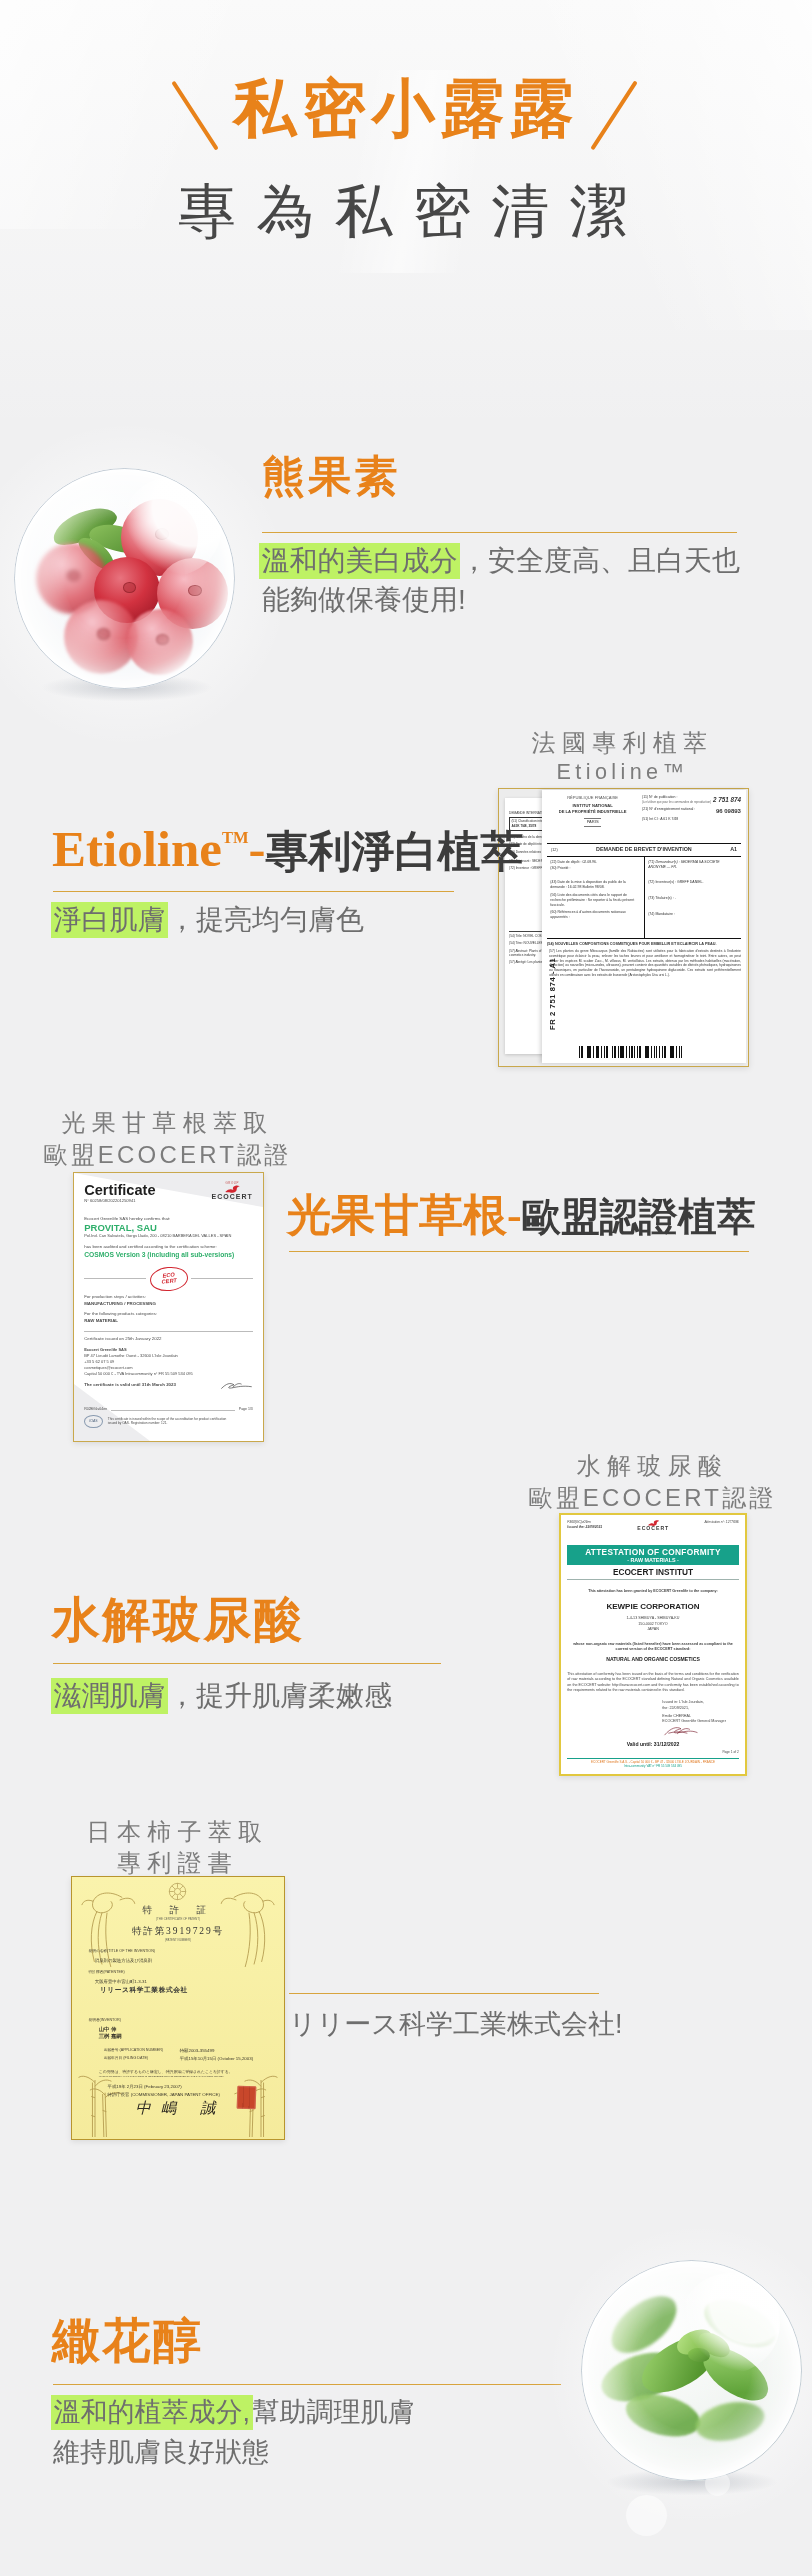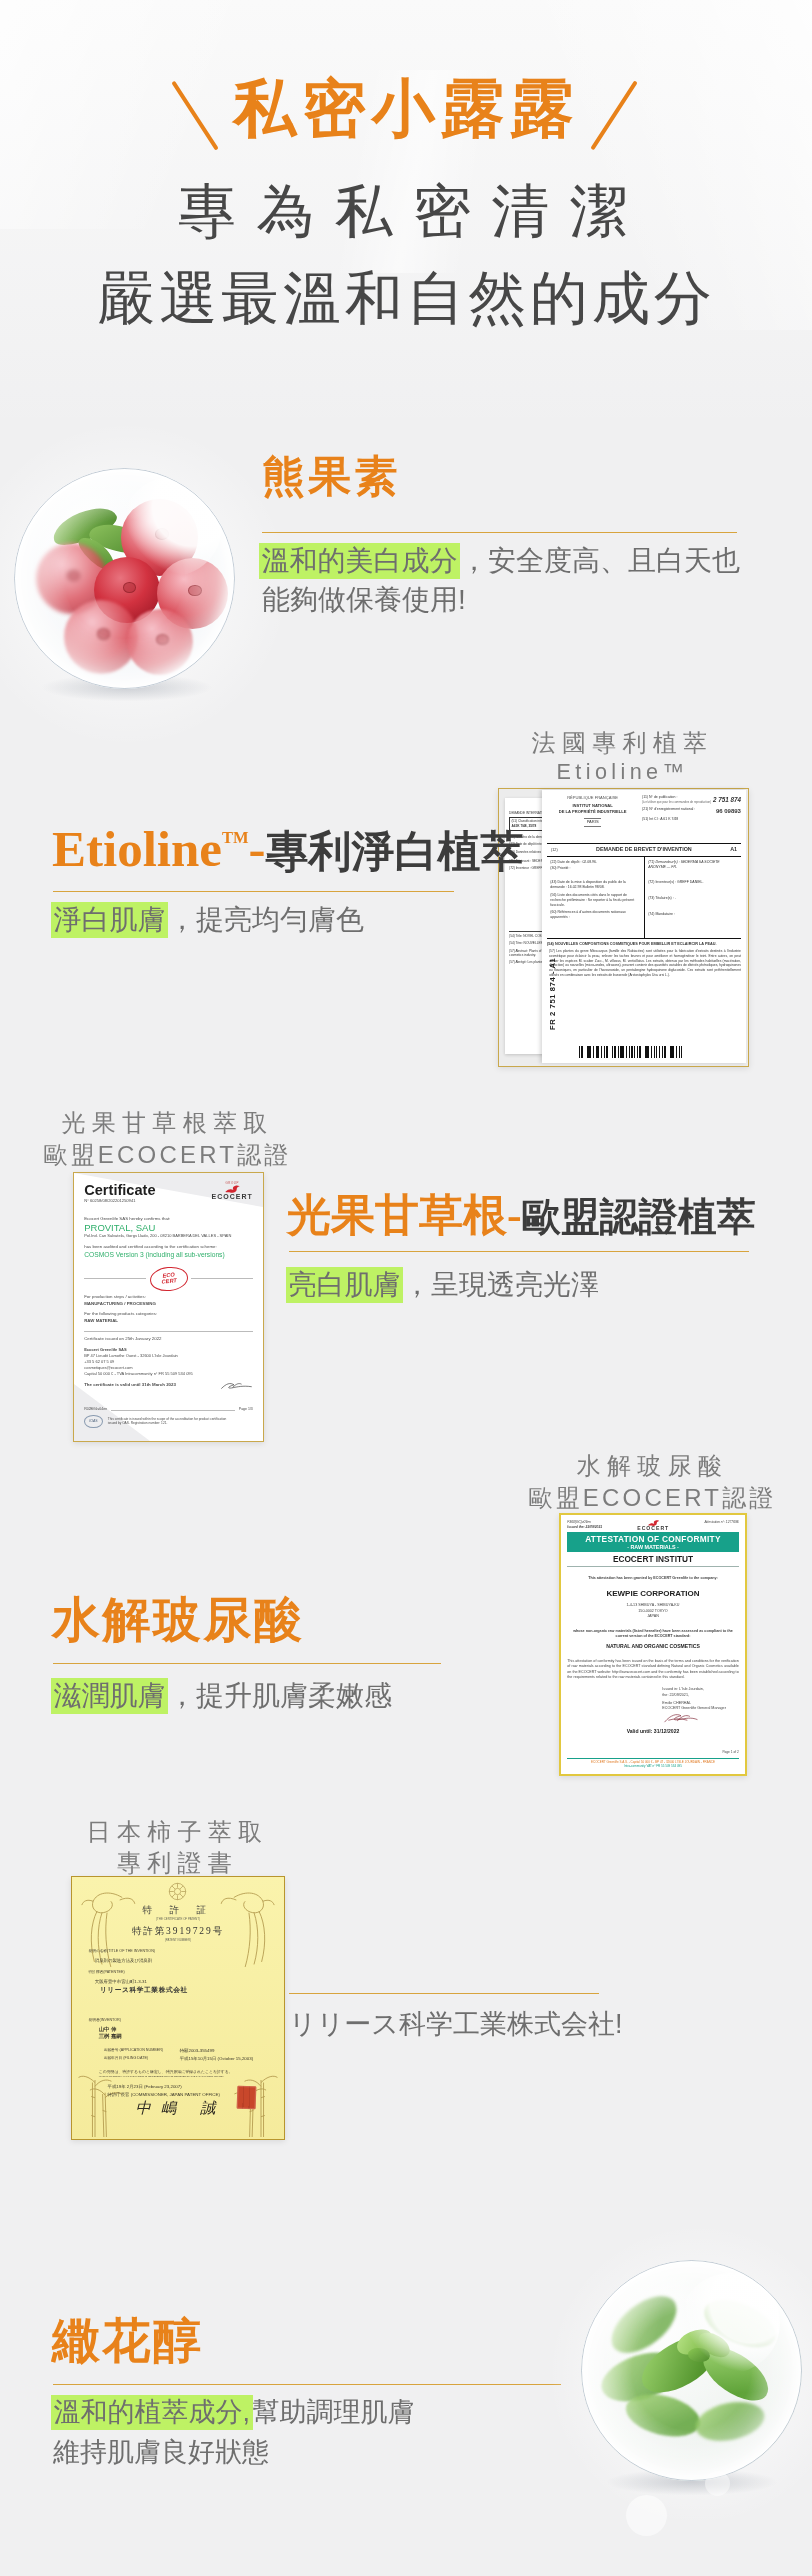--- a/index.html
+++ b/index.html
@@ -41,21 +41,21 @@
   .fp-tiny{font-size:3.8px;color:#333;line-height:1.45;}
   .fp-bold{font-weight:700;}
   .fp-band{border-top:1px solid #111;border-bottom:1px solid #111;display:flex;justify-content:space-between;align-items:center;padding:1.9px 3.8px;}
   .fp-cols{display:flex;border-bottom:1px solid #111;}
   .fp-col{width:50%;padding:2.5px 3.2px;box-sizing:border-box;}
   .fp-col.r{border-left:1px solid #111;}
   .barcode{background:repeating-linear-gradient(90deg,#111 0 1.3px,#fff 1.3px 1.9px,#111 1.9px 3.8px,#fff 3.8px 5.7px,#111 5.7px 6.3px,#fff 6.3px 8.3px);}
   .vert-code{transform:rotate(-90deg);transform-origin:left top;font-weight:700;font-size:7.6px;color:#222;letter-spacing:0.6px;white-space:nowrap;}
   
   .ec-tiny{font-size:4.4px;color:#4a4a4a;line-height:1.5;}
-  .ec-green{color:#2FAF6B;font-weight:400;}
+  .ec-green{color:#2FAF6B;font-weight:700;}
   .ec-wm{position:absolute;background:#EDEDEF;}
   .ec-logo{display:flex;flex-direction:column;align-items:center;line-height:1;}
   .ec-logo .txt{font-size:7px;font-weight:700;color:#3a3a3a;letter-spacing:1px;}
   .ec-logo .grp{font-size:2.9px;color:#C34B4B;letter-spacing:0.6px;}
   .stamp{width:36px;height:21.6px;border:1.3px solid #D22630;border-radius:50%;color:#D22630;display:flex;flex-direction:column;align-items:center;justify-content:center;font-size:5.7px;font-weight:700;font-style:italic;transform:rotate(-6deg);line-height:1;}
   .hline{height:0.6px;background:#bbb;}
   
   .at-tiny{font-size:3.7px;color:#444;line-height:1.5;}
   .at-banner{background:#17A18A;color:#fff;text-align:center;padding:1.9px 0 1.3px;}
   .at-footer{color:#E07820;font-size:3px;text-align:center;line-height:1.5;}
@@ -72,21 +72,20 @@
 
   <div class="abs streak" style="left:0;top:0;width:813px;height:432px;background:linear-gradient(180deg,#FAFAFA 0%,rgba(250,250,250,0) 100%);"></div>
   <div class="abs streak" style="left:-76px;top:-38px;width:482px;height:267px;background:linear-gradient(115deg,rgba(255,255,255,.95) 0%,rgba(255,255,255,0) 60%);"></div>
   <div class="abs streak" style="right:0;top:0;width:406px;height:330px;background:linear-gradient(245deg,rgba(255,255,255,.75),rgba(255,255,255,0) 55%);"></div>
   <div class="abs streak" style="left:114px;top:70px;width:603px;height:203px;background:linear-gradient(100deg,rgba(255,255,255,0) 40%,rgba(255,255,255,.55) 50%,rgba(255,255,255,0) 60%);"></div>
 
   <div class="abs title-slash" style="left:193px;top:75px;transform:rotate(-33deg);"></div>
   <div class="abs title-slash" style="left:612px;top:75px;transform:rotate(33deg);"></div>
   <div class="abs page-title serif" style="left:0;top:66px;">私密小露露</div>
   <div class="abs subtitle serif" style="left:0;top:173px;letter-spacing:20.3px;padding-left:13px;box-sizing:border-box;text-align:center;">專為私密清潔</div>
-  <div class="abs subtitle serif" style="left:0;top:260px;letter-spacing:3.8px;">嚴選最溫和自然的成分</div>
 
   <div class="abs halo" style="left:-38px;top:419px;width:330px;height:330px;"></div>
   <div class="abs bubble-shadow" style="left:38px;top:673px;width:178px;height:29px;"></div>
   <div class="abs bubble" style="left:14px;top:468px;width:221px;height:221px;background:radial-gradient(circle at 35% 28%,#FFFFFF, #F2F5F8 60%, #E3E9EF 100%);">
     <div class="leaf" style="left:37px;top:44px;width:67px;height:28px;transform:rotate(-22deg);"></div>
     <div class="leaf" style="left:75px;top:58px;width:58px;height:25.4px;transform:rotate(14deg);"></div>
     <div class="leaf" style="left:61px;top:76px;width:44px;height:19px;transform:rotate(42deg);"></div>
     <div class="berry" style="left:21.6px;top:75px;width:71px;height:71px;filter:blur(1.9px);opacity:.8;">
         <i></i>
       </div>
@@ -253,43 +252,40 @@
           <div class="ec-tiny" style="font-size:3.2px;">issued by OAS. Registration number: 121.</div>
         </div>
       </div>
     </div>
   </div>
 
   <div class="abs serif" style="left:287px;top:1186px;white-space:nowrap;">
     <span class="h-orange" style="font-size:44px;">光果甘草根-</span><span class="h-dark" style="font-size:39px;">歐盟認證植萃</span>
   </div>
   <div class="abs divider" style="left:289px;top:1251px;width:460px;"></div>
-  <div class="abs body-text" style="left:286px;top:1266px;">
-    <span class="hl">亮白肌膚</span><span>，呈現透亮光澤</span>
-  </div>
 
   <div class="abs sec-label" style="left:519px;top:1450px;">水解玻尿酸</div>
   <div class="abs sec-label" style="left:519px;top:1482px;letter-spacing:3.2px;">歐盟ECOCERT認證</div>
 
   <div class="abs cert yellow-frame" style="left:559px;top:1513px;width:188px;height:263px;box-sizing:border-box;overflow:hidden;">
     <div style="position:relative;padding:5.1px 6.3px;height:100%;box-sizing:border-box;">
       <div style="display:flex;justify-content:space-between;align-items:flex-start;">
         <div>
           <div class="at-tiny" style="font-style:italic;font-size:3.3px;">F360(GC)v09en</div>
           <div class="at-tiny" style="font-style:italic;font-weight:700;font-size:3.3px;">Issued the: 22/09/2021</div>
         </div>
         <div class="ec-logo">
           <svg width="12.7" height="6.3" viewBox="0 0 26 13">
               <path d="M2 11 C7 6 11 6 15 8 C13 5 14 2 18 1 C22 0 25 2 25 2 C21 3 20 5 20 7 C20 10 16 13 11 12 C7 11 4 12 2 11 Z" fill="#D22630"></path>
             </svg>
           <span class="txt" style="font-size:5.1px;">ECOCERT</span>
         </div>
         <div class="at-tiny" style="font-style:italic;font-size:3.3px;">Attestation n°:  1277696</div>
       </div>
-      <div class="at-banner" style="margin-top:1px;">
+      <div class="at-banner" style="margin-top:14px;">
         <div style="font-size:8.3px;font-weight:700;letter-spacing:0.3px;">ATTESTATION OF CONFORMITY</div>
         <div style="font-size:5.4px;font-weight:700;">- RAW MATERIALS -</div>
       </div>
       <div style="text-align:center;font-size:8.3px;font-weight:700;color:#1c1c1c;border-bottom:0.6px solid #9fb3ae;padding:1.9px 0 2.5px;">ECOCERT INSTITUT</div>
       <div class="at-tiny" style="text-align:center;margin-top:9px;font-weight:600;">This attestation has been granted by ECOCERT Greenlife to the company:</div>
       <div style="text-align:center;font-size:8px;font-weight:700;color:#222;margin-top:7.6px;">KEWPIE CORPORATION</div>
       <div class="at-tiny" style="text-align:center;margin-top:5.1px;">1-4-13 SHIBUYA - SHIBUYA-KU</div>
       <div class="at-tiny" style="text-align:center;">150-0002 TOKYO</div>
       <div class="at-tiny" style="text-align:center;">JAPAN</div>
       <div class="at-tiny" style="text-align:center;margin-top:9px;font-weight:600;">whose non-organic raw materials (listed hereafter) have been assessed as compliant to the current version of the ECOCERT standard:</div>

